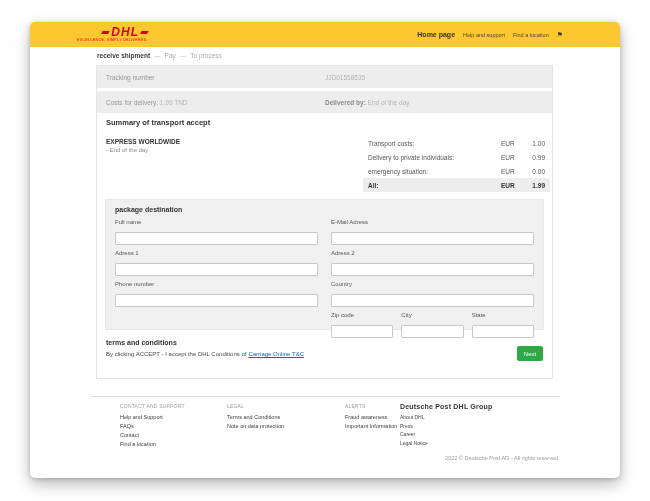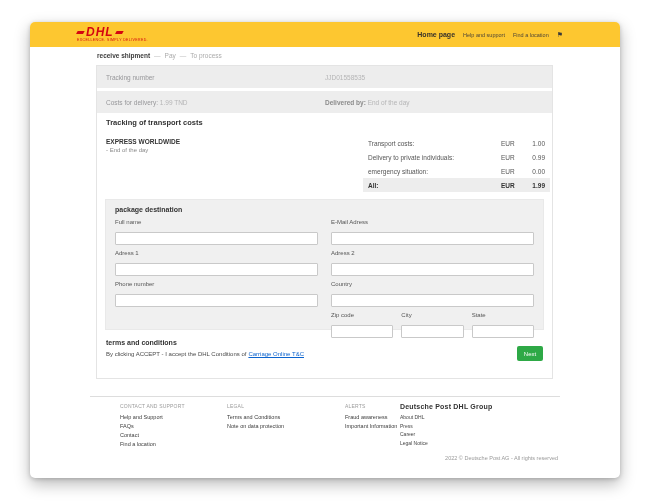--- a/index.html
+++ b/index.html
@@ -5,21 +5,21 @@
   html,body{margin:0;padding:0;background:#ffffff;width:650px;height:501px;overflow:hidden;
     font-family:"Liberation Sans","DejaVu Sans",sans-serif;-webkit-font-smoothing:antialiased;}
   .stage{position:relative;width:650px;height:501px;background:#fff;}
   .card{position:absolute;left:30px;top:22px;width:590px;height:456px;background:#fff;
     border-radius:5px;box-shadow:0 6px 16px rgba(0,0,0,.28),0 1px 4px rgba(0,0,0,.18);overflow:hidden;}
 
   
   .topbar{position:absolute;left:0;top:0;width:100%;height:25px;background:#fdc730;
     display:flex;align-items:center;justify-content:space-between;box-sizing:border-box;
     padding:0 57px 0 47px;}
-  .logo{display:flex;flex-direction:column;align-items:flex-start;cursor:pointer;}
+  .logo{display:flex;flex-direction:column;align-items:flex-end;cursor:pointer;}
   .logo-row{display:flex;align-items:center;gap:2px;}
   .stripe{display:inline-block;width:7px;height:2.5px;background:#D40511;transform:skewX(-28deg);}
   .logo-text{color:#D40511;font-weight:bold;font-style:italic;font-size:12px;letter-spacing:1px;line-height:11px;}
   .logo-tagline{color:#D40511;font-size:3.5px;letter-spacing:.4px;line-height:4px;white-space:nowrap;}
   .topnav{display:flex;align-items:center;gap:8px;}
   .topnav a{text-decoration:none;cursor:pointer;white-space:nowrap;}
   .nav-home{font-size:7px;font-weight:bold;color:#38322a;}
   .nav-sm{font-size:5.5px;color:#4d4537;}
   .flag{font-size:7px;color:#3a3a3a;line-height:7px;cursor:pointer;}
 
@@ -124,21 +124,21 @@
         <div class="cell-l">
           <span class="lbl">Costs for delivery:</span>
           <span class="val">1.99 TND</span>
         </div>
         <div class="cell-r">
           <span class="lbl-b">Delivered by:</span>
           <span class="val">End of the day</span>
         </div>
       </div>
 
-      <div class="summary-title">Tracking of transport costs</div>
+      <div class="summary-title">Summary of transport accept</div>
 
       <div class="service">
         <div class="service-name">EXPRESS WORLDWIDE</div>
         <div class="service-detail">- End of the day</div>
       </div>
 
       <div class="costs">
         <div class="cost-line">
           <span class="cost-label">Transport costs:</span>
           <span class="cost-cur">EUR</span>

